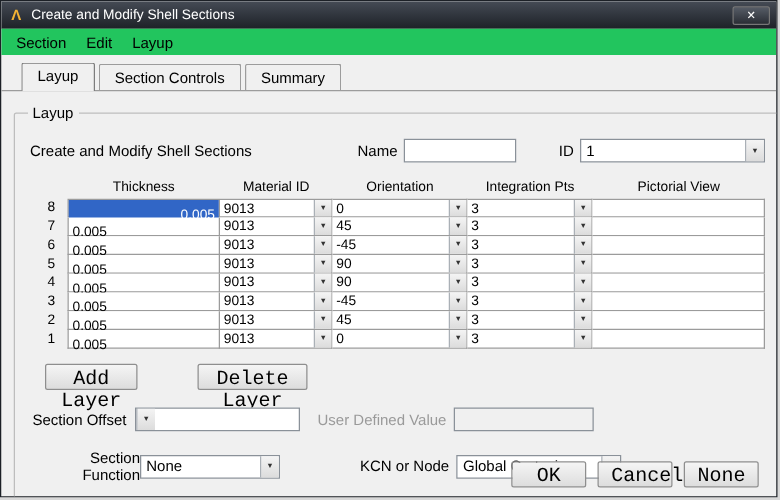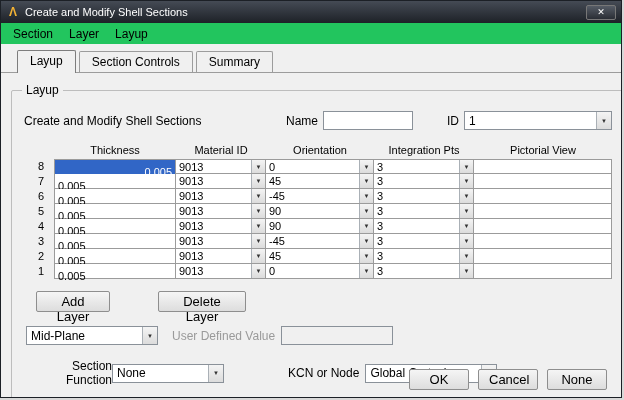--- a/index.html
+++ b/index.html
@@ -133,22 +133,22 @@
     background-image: repeating-linear-gradient(135deg, #05275b 0 2px, rgba(0,0,0,0) 2px 9px);
     background-size: 88% 80%; background-position: center; background-repeat: no-repeat;
   }
   .pict[data-pattern="backslash"] {
     background-image: repeating-linear-gradient(45deg, #05275b 0 2px, rgba(0,0,0,0) 2px 9px);
     background-size: 88% 80%; background-position: center; background-repeat: no-repeat;
   }
 
   
   .btn {
-    font-family: Liberation Sans, sans-serif;
-    font-size: 13px;
+    font-family: Liberation Mono, monospace;
+    font-size: 16px;
     background: linear-gradient(#f5f5f5, #dddddd);
     border: 1px solid #8e8e8e; border-radius: 2px;
     padding: 2px 10px; height: 21px;
   }
   .layer-btns { display: flex; margin: 12px 0 0 14px; }
   .btn-add { width: 74px; }
   .btn-del { width: 88px; margin-left: 48px; }
 
   
   .off-row, .func-row { display: flex; align-items: center; margin: 14px 0 0 4px; }
@@ -174,21 +174,21 @@
 <div class="window">
 
   <div class="titlebar">
     <span class="app-icon">Λ</span>
     <span class="title-text">Create and Modify Shell Sections</span>
     <span class="close-btn">✕</span>
   </div>
 
   <div class="menubar">
     <span class="menu-item">Section</span>
-    <span class="menu-item">Layer</span>
+    <span class="menu-item">Edit</span>
     <span class="menu-item">Layup</span>
   </div>
 
   <div class="tabs">
     <span class="tab active">Layup</span>
     <span class="tab">Section Controls</span>
     <span class="tab">Summary</span>
   </div>
 
   <fieldset class="groupbox">
@@ -347,22 +347,22 @@
 
       </div>
     </div>
 
     <div class="layer-btns">
       <button class="btn btn-add">Add Layer</button>
       <button class="btn btn-del">Delete Layer</button>
     </div>
 
     <div class="off-row">
+      <span class="off-label">Section Offset</span>
       <div class="combo off-combo">
-        <span class="ctext">Mid-Plane</span>
         <span class="carrow">▼</span>
       </div>
       <span class="udv-label">User Defined Value</span>
       <input class="txtinput udv-input" disabled="" value="" style="">
     </div>
 
     <div class="func-row">
       <span class="func-label">Section Function</span>
       <div class="combo func-combo">
         <span class="ctext">None</span>

